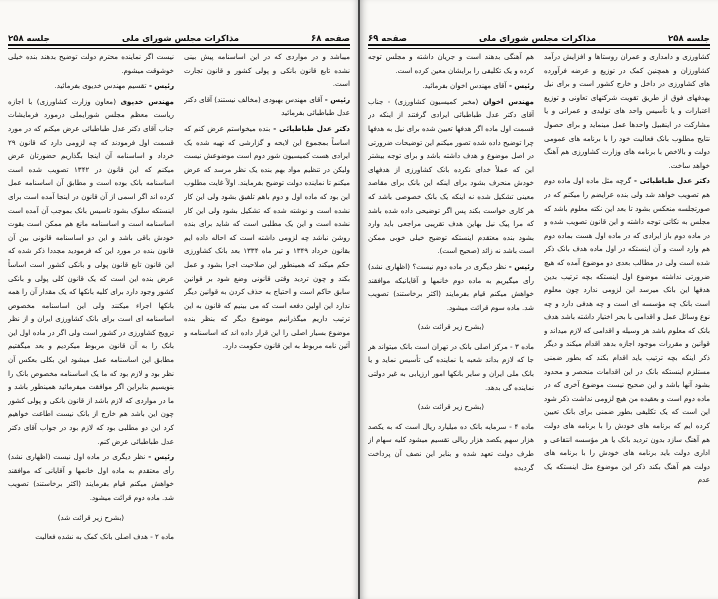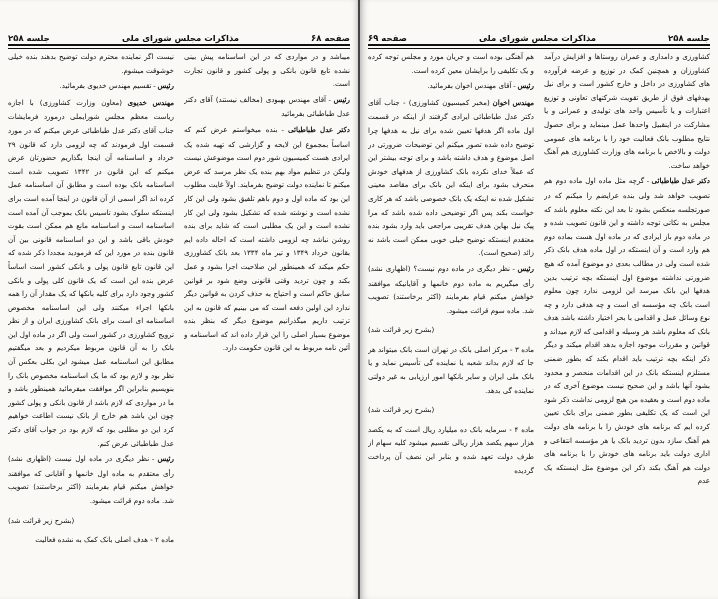--- a/index.html
+++ b/index.html
@@ -17,22 +17,22 @@
   .header {
     position: absolute; top: 31px; left: 8px; right: 8px; height: 12px;
     display: flex; justify-content: space-between; align-items: flex-end;
     font-size: 8.5px; font-weight: bold; direction: rtl;
     border-bottom: 2px solid #111; padding-bottom: 1px;
   }
   .header .hline { position: absolute; left: 0; right: 0; bottom: -5px; border-bottom: 1px solid #111; }
   .cols { position: absolute; top: 50px; left: 8px; right: 8px; bottom: 8px; display: flex; flex-direction: row; gap: 10px; direction: rtl; }
   .col { flex: 1; font-size: 7.1px; line-height: 13.6px; text-align: justify; direction: rtl; overflow: hidden; }
   .col p { margin: 0 0 2px 0; }
-  .speaker { font-weight: bold; font-family: Liberation Serif, serif; }
-  .center { text-align: left; margin: 6px 0 !important; }
+  .speaker { font-weight: bold; }
+  .center { text-align: center; margin: 6px 0 !important; }
   .article { font-weight: normal; margin-top: 36px; }
 </style>
 </head>
 <body>
 
 <div class="spread">
 
   <div class="page right">
     <div class="header">
       <span>صفحه ۶۸</span>
@@ -63,21 +63,21 @@
       <span>مذاکرات مجلس شورای ملی</span>
       <span>صفحه ۶۹</span>
       <div class="hline"></div>
     </div>
     <div class="cols">
       <div class="col">
           <p>کشاورزی و دامداری و عمران روستاها و افزایش درآمد کشاورزان و همچنین کمک در توزیع و عرضه فرآورده های کشاورزی در داخل و خارج کشور است و برای نیل بهدفهای فوق از طریق تقویت شرکتهای تعاونی و توزیع اعتبارات و یا تأسیس واحد های تولیدی و عمرانی و یا مشارکت در اینقبیل واحدها عمل مینماید و برای حصول نتایج مطلوب بانک فعالیت خود را با برنامه های عمومی دولت و بالاخص با برنامه های وزارت کشاورزی هم آهنگ خواهد ساخت.</p>
           <p><span class="speaker">دکتر عدل طباطبائی - </span><span>گرچه مثل ماده اول ماده دوم هم تصویب خواهد شد ولی بنده عرایضم را میکنم که در صورتجلسه منعکس بشود تا بعد این نکته معلوم باشد که مجلس به نکاتی توجه داشته و این قانون تصویب شده و در ماده دوم باز ایرادی که در ماده اول هست بماده دوم هم وارد است و آن اینستکه در اول ماده هدف بانک ذکر شده است ولی در مطالب بعدی دو موضوع آمده که هیچ ضرورتی نداشته موضوع اول اینستکه بچه ترتیب بدین هدفها این بانک میرسد این لزومی ندارد چون معلوم است بانک چه مؤسسه ای است و چه هدفی دارد و چه نوع وسائل عمل و اقدامی با بحر اختیار داشته باشد هدف بانک که معلوم باشد هر وسیله و اقدامی که لازم میداند و قوانین و مقررات موجود اجازه بدهد اقدام میکند و دیگر ذکر اینکه بچه ترتیب باید اقدام بکند که بطور ضمنی مستلزم اینستکه بانک در این اقدامات منحصر و محدود بشود آنها باشد و این صحیح نیست موضوع آخری که در ماده دوم است و بعقیده من هیچ لزومی نداشت ذکر شود این است که یک تکلیفی بطور ضمنی برای بانک تعیین کرده ایم که برنامه های خودش را با برنامه های دولت هم آهنگ سازد بدون تردید بانک یا هر مؤسسه انتفاعی و اداری دولت باید برنامه های خودش را با برنامه های دولت هم آهنگ بکند ذکر این موضوع مثل اینستکه یک عدم</span></p>
         </div>
       <div class="col">
-          <p>هم آهنگی بوده است و جریان مورد و مجلس توجه کرده و یک تکلیفی را برایشان معین کرده است.</p>
+          <p>هم آهنگی بدهند است و جریان داشته و مجلس توجه کرده و یک تکلیفی را برایشان معین کرده است.</p>
           <p><span class="speaker">رئیس - </span><span>آقای مهندس اخوان بفرمائید.</span></p>
           <p><span class="speaker">مهندس اخوان </span><span>(مخبر کمیسیون کشاورزی) - جناب آقای دکتر عدل طباطبائی ایرادی گرفتند از اینکه در قسمت اول ماده اگر هدفها تعیین شده برای نیل به هدفها چرا توضیح داده شده تصور میکنم این توضیحات ضرورتی در اصل موضوع و هدف داشته باشد و برای توجه بیشتر این که عملاً خدای نکرده بانک کشاورزی از هدفهای خودش منحرف بشود برای اینکه این بانک برای مقاصد معینی تشکیل شده نه اینکه یک بانک خصوصی باشد که هر کاری خواست بکند پس اگر توضیحی داده شده باشد که مرا پیک نیل بهاین هدف تقریبی مراجعی باید وارد بشود بنده معتقدم اینستکه توضیح خیلی خوبی ممکن است باشد نه زائد (صحیح است).</span></p>
           <p><span class="speaker">رئیس - </span><span>نظر دیگری در ماده دوم نیست؟ (اظهاری نشد) رأی میگیریم به ماده دوم خانمها و آقایانیکه موافقند خواهش میکنم قیام بفرمایند (اکثر برخاستند) تصویب شد. ماده سوم قرائت میشود.</span></p>
           <p class="center">(بشرح زیر قرائت شد)</p>
           <p><span class="article">ماده ۳ - </span><span>مرکز اصلی بانک در تهران است بانک میتواند هر جا که لازم بداند شعبه یا نماینده گی تأسیس نماید و یا بانک ملی ایران و سایر بانکها امور ارزیابی به غیر دولتی نماینده گی بدهد.</span></p>
           <p class="center">(بشرح زیر قرائت شد)</p>
           <p><span class="article">ماده ۴ - </span><span>سرمایه بانک ده میلیارد ریال است که به یکصد هزار سهم یکصد هزار ریالی تقسیم میشود کلیه سهام از طرف دولت تعهد شده و بنابر این نصف آن پرداخت گردیده</span></p>
         </div>
     </div>
   </div>

